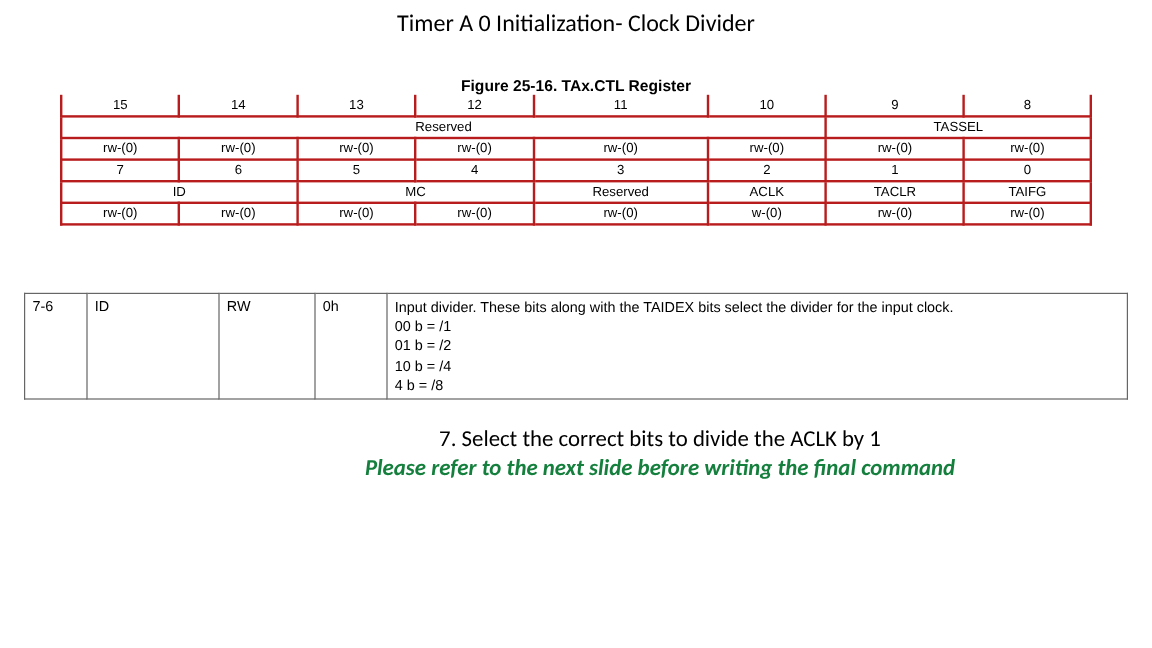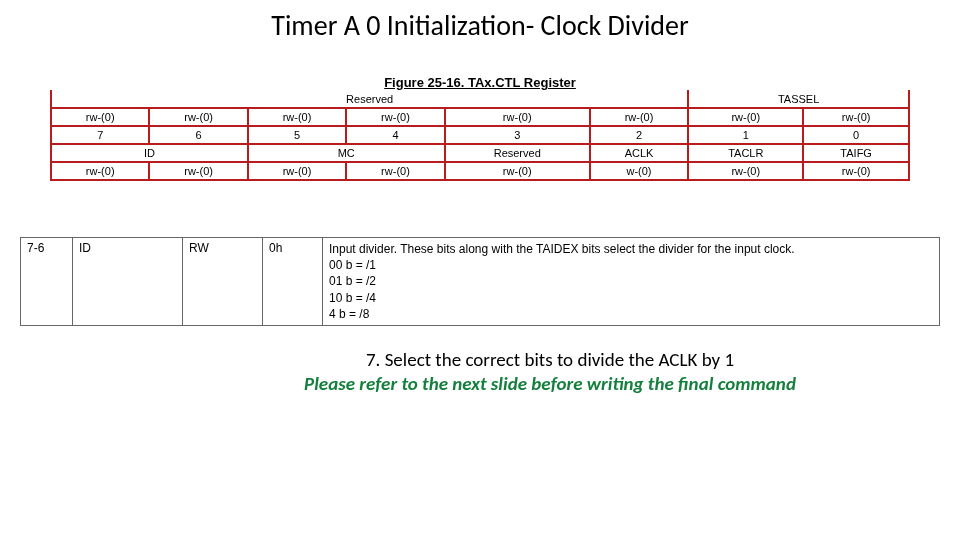--- a/index.html
+++ b/index.html
@@ -6,32 +6,31 @@
   body {
     margin: 0;
     width: 960px;
     height: 540px;
     font-family: Calibri, Arial, sans-serif;
     background: #fff;
     color: #000;
     position: relative;
   }
   .page-title {
-    font-size: 28px;
+    font-size: 20px;
     text-align: center;
     padding-top: 8px;
     font-weight: 400;
   }
   .figure-title {
     font-size: 13px;
     font-weight: bold;
     text-align: center;
     margin-top: 32px;
     font-family: Arial, sans-serif;
-    text-decoration: underline;
   }
   .reg-table {
     border-collapse: collapse;
     margin: 0 auto;
     font-family: Arial, sans-serif;
     font-size: 11px;
     width: 860px;
   }
   .reg-table td {
     border: 2px solid #b91c1c;
@@ -73,20 +72,30 @@
 </head>
 <body>
 
 <div class="page-title">Timer A 0 Initialization- Clock Divider</div>
 
 <div class="figure-title">Figure 25-16. TAx.CTL Register</div>
 
 <table class="reg-table">
 
   <tbody>
+      <tr>
+    <td>15</td>
+    <td>14</td>
+    <td>13</td>
+    <td>12</td>
+    <td>11</td>
+    <td>10</td>
+    <td>9</td>
+    <td>8</td>
+  </tr>
 
   <tr>
     <td colspan="6">Reserved</td>
     <td colspan="2">TASSEL</td>
   </tr>
 
   <tr>
     <td>rw-(0)</td>
     <td>rw-(0)</td>
     <td>rw-(0)</td>

